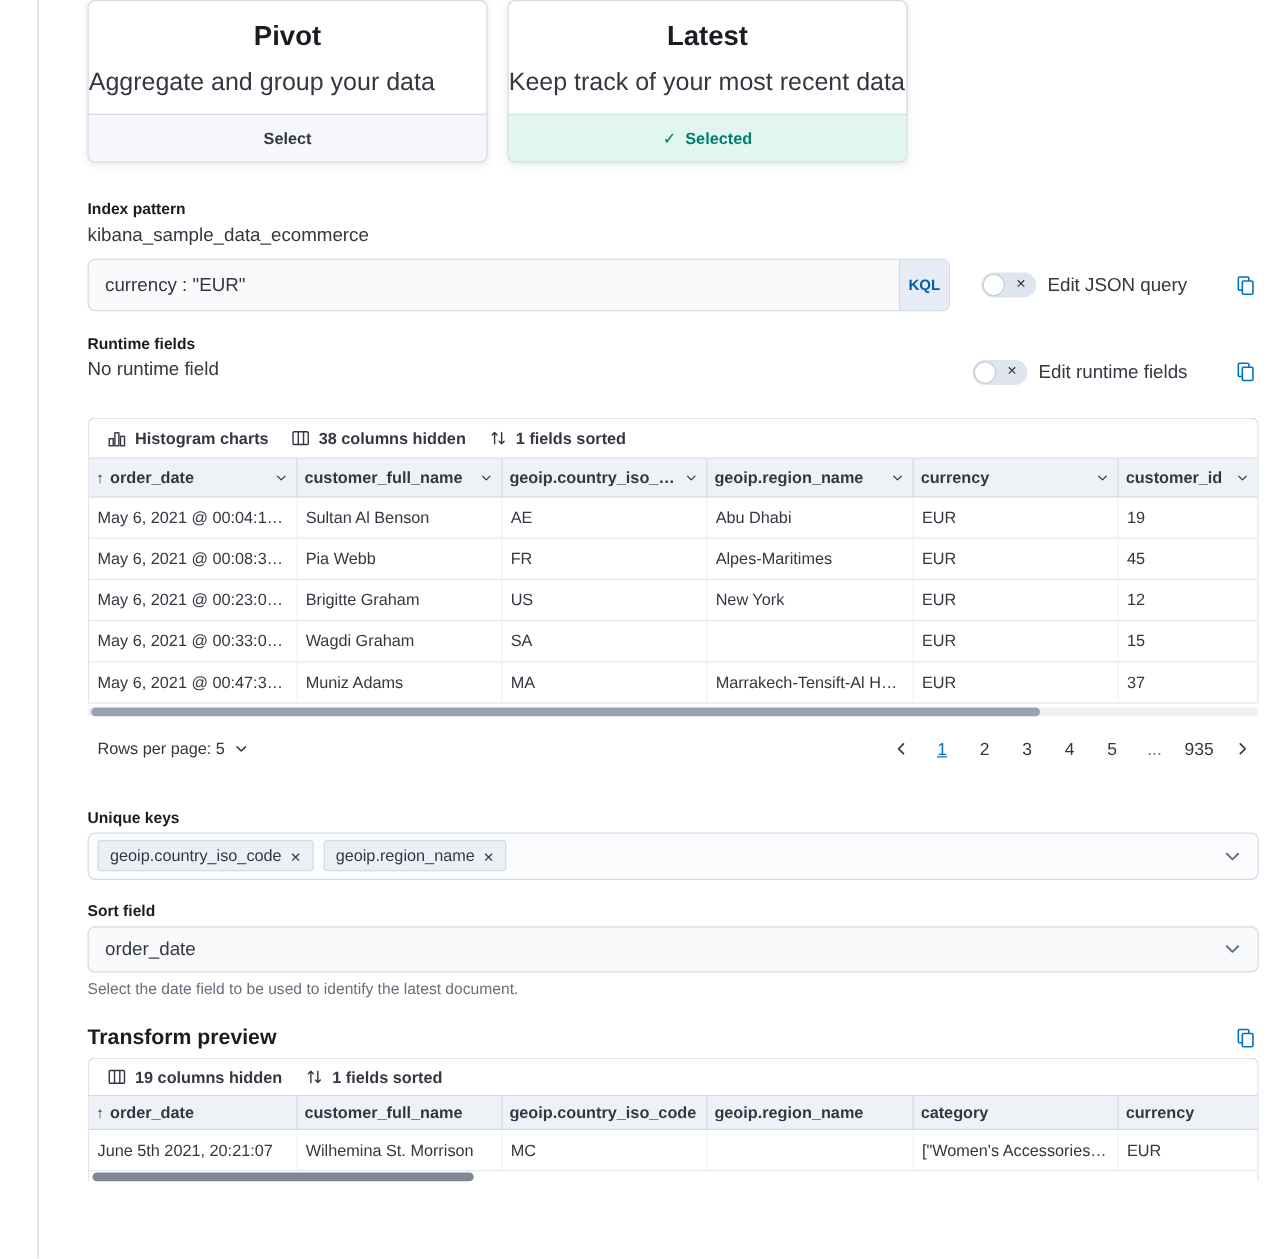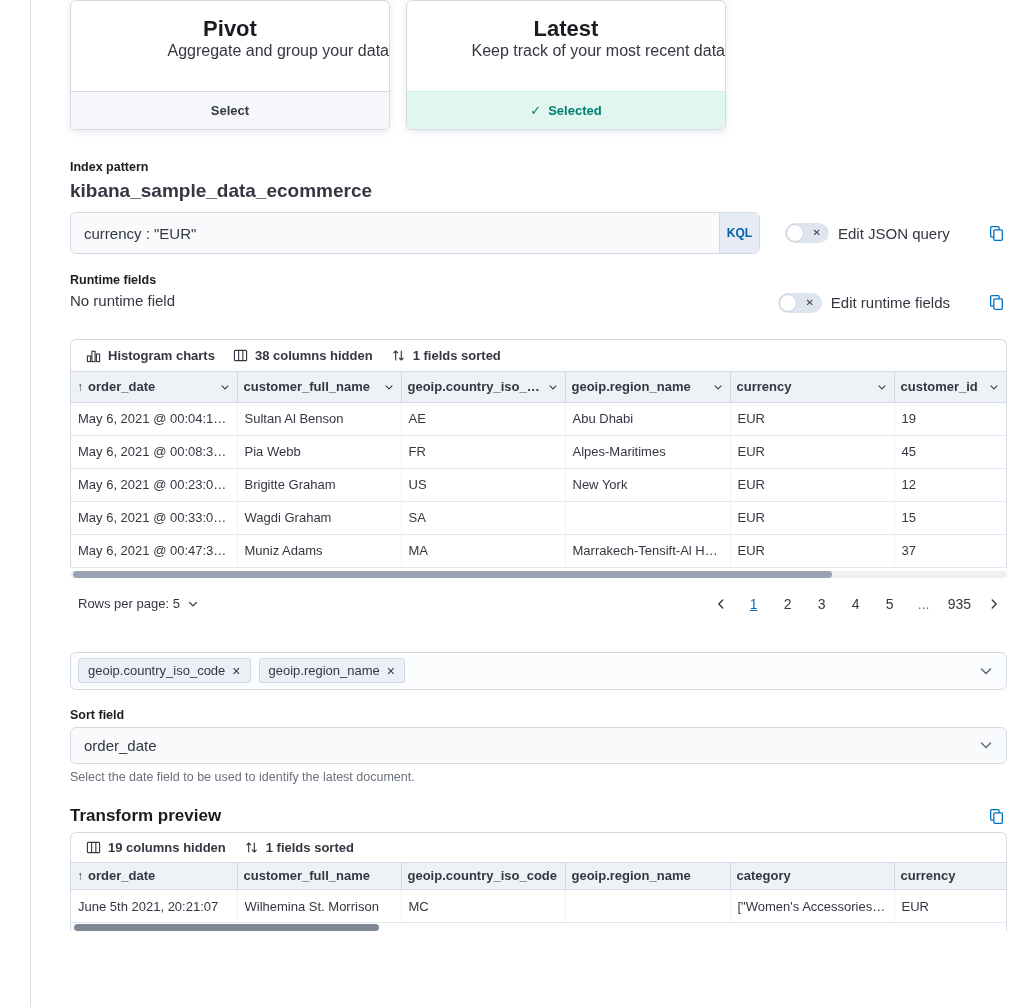--- a/index.html
+++ b/index.html
@@ -6,30 +6,30 @@
   body { font-family: "Liberation Sans", "DejaVu Sans", sans-serif; background: #fff; color: #343741; }
   .page { position: relative; width: 1028px; height: 1007px; overflow: hidden; background: #fff; }
   .vrule { position: absolute; left: 30px; top: 0; bottom: 0; width: 1px; background: #d3dae6; }
   .content { position: absolute; left: 70px; top: 0; width: 937px; }
 
   
   .cards-row { display: flex; gap: 16px; }
   .card { width: 320px; height: 130px; border: 1px solid #d3dae6; border-radius: 6px; background: #fff;
           box-shadow: 0 2px 6px rgba(152,162,179,.25); display: flex; flex-direction: column; overflow: hidden; }
   .card-title { text-align: center; font-size: 22px; font-weight: 700; color: #1a1c21; margin-top: 15px; }
-  .card-desc { text-align: right; font-size: 16px; }
+  .card-desc { text-align: left; font-size: 20px; margin-top: 13px; }
   .card-footer { margin-top: auto; height: 38px; border-top: 1px solid #d3dae6; background: #f5f7fa;
                  display: flex; align-items: center; justify-content: center; font-size: 13px; font-weight: 700; cursor: pointer; }
   .card.selected .card-footer { background: #e0f6ee; color: #007e71; border-top-color: #cfeae2; }
   .check-icon { margin-right: 7px; font-size: 13px; }
 
   
   .form-label { font-size: 12.5px; font-weight: 700; color: #1a1c21; }
   .index-section { margin-top: 30px; }
-  .index-value { margin-top: 6px; font-size: 19px; font-weight: bold; }
+  .index-value { margin-top: 6px; font-size: 15px; }
 
   
   .query-row { display: flex; align-items: center; margin-top: 10px; }
   .query-bar { position: relative; width: 690px; height: 42px; background: #f9fafc; border: 1px solid #d3dae6;
                border-radius: 6px; display: flex; align-items: center; padding: 0 52px 0 13px; font-size: 15px; cursor: text; }
   .kql-btn { position: absolute; right: 0; top: 0; height: 100%; width: 40px; background: #e6ebf5; border: none;
              border-left: 1px solid #d3dae6; border-radius: 0 6px 6px 0; color: #0061a6; font-weight: 700;
              font-size: 12px; cursor: pointer; font-family: inherit; }
   .switch { position: relative; display: inline-block; width: 44px; height: 20px; border-radius: 10px;
             background: #dfe5ef; flex: none; cursor: pointer; margin-left: 25px; }
@@ -330,20 +330,21 @@
           </span>
         <button class="page-chev">
           <svg width="14" height="14" viewBox="0 0 16 16">
               <path d="M6 3.5L10.5 8L6 12.5" fill="none" stroke="#343741" stroke-width="1.6" stroke-linecap="round" stroke-linejoin="round"></path>
             </svg>
         </button>
       </div>
     </div>
 
     <div class="unique-section">
+      <div class="form-label">Unique keys</div>
       <div class="combo">
         <span style="display:flex;align-items:center;gap:8px;">
             <span class="pill">
               <span class="pill-label">geoip.country_iso_code</span>
               <span class="pill-x">×</span>
             </span>
             <span class="pill">
               <span class="pill-label">geoip.region_name</span>
               <span class="pill-x">×</span>
             </span>

